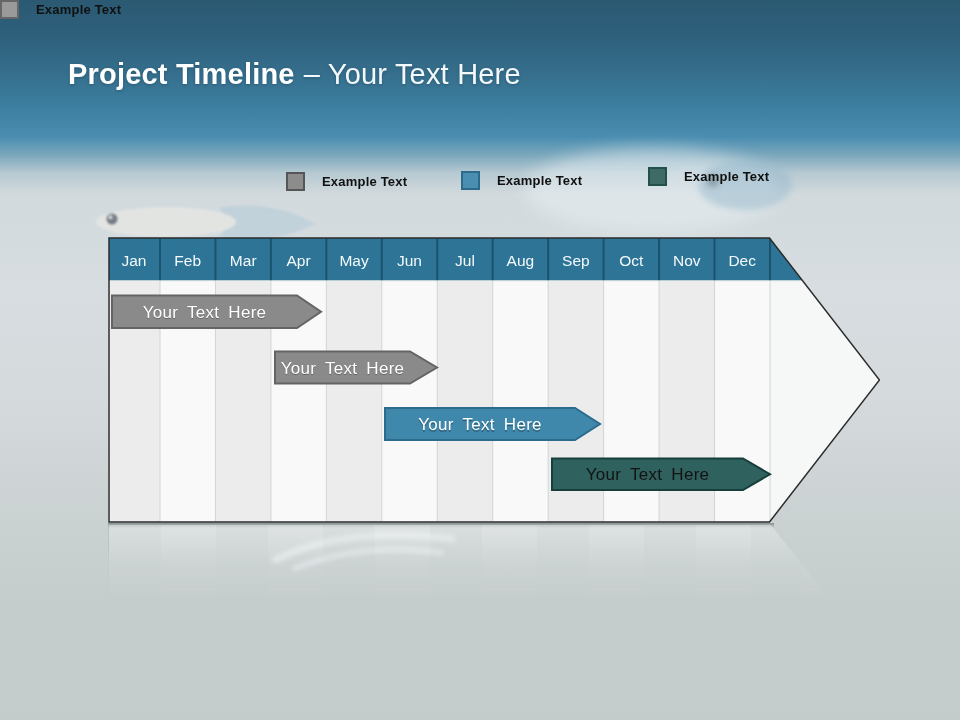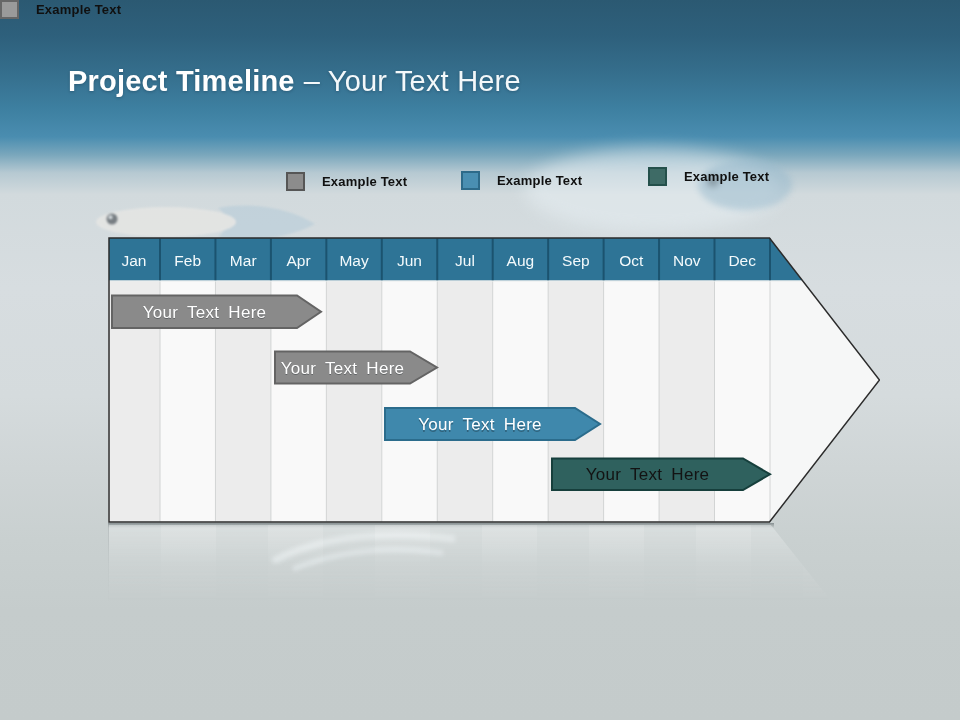--- a/index.html
+++ b/index.html
@@ -8,21 +8,21 @@
     font-family:"Liberation Sans","DejaVu Sans",sans-serif;
     background:linear-gradient(180deg,
       #2b5972 0%,#2e607c 5%,#356e8c 10%,#3d7fa0 15%,#4a8db0 19%,
       #7aa7bc 21.5%,#b6c9d2 24%,#d2dadd 27%,#d7dde0 40%,#d5dbdd 55%,
       #cfd5d6 65%,#c9d0d0 75%,#c5cccc 85%,#c4cbcb 100%);
   }
   .slide{position:absolute;inset:0;}
 
   
   .title{
-    position:absolute;left:68px;top:65px;z-index:4;
+    position:absolute;left:68px;top:58px;z-index:4;
     font-size:29px;color:#ffffff;letter-spacing:.2px;white-space:nowrap;
     text-shadow:0 1px 3px rgba(10,30,45,.28);
   }
   .title .bold{font-weight:700;}
   .title .rest{font-weight:400;color:#f3f8fa;margin-left:9px;}
 
   
   .fish{position:absolute;z-index:1;pointer-events:none;}
   .fish-left{left:88px;top:200px;filter:blur(1.2px);opacity:.62;}
   .fish-blob{left:518px;top:140px;filter:blur(8px);opacity:.5;}

